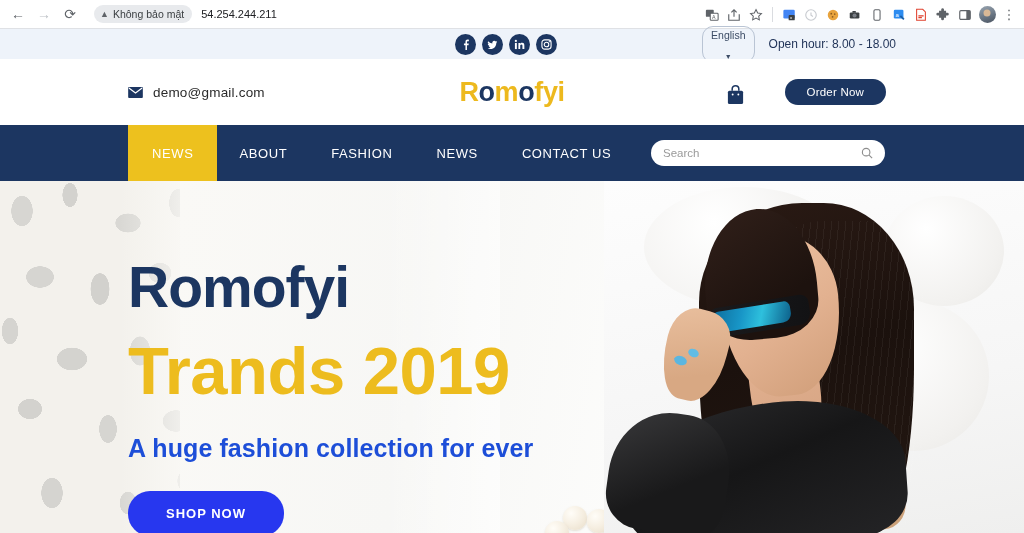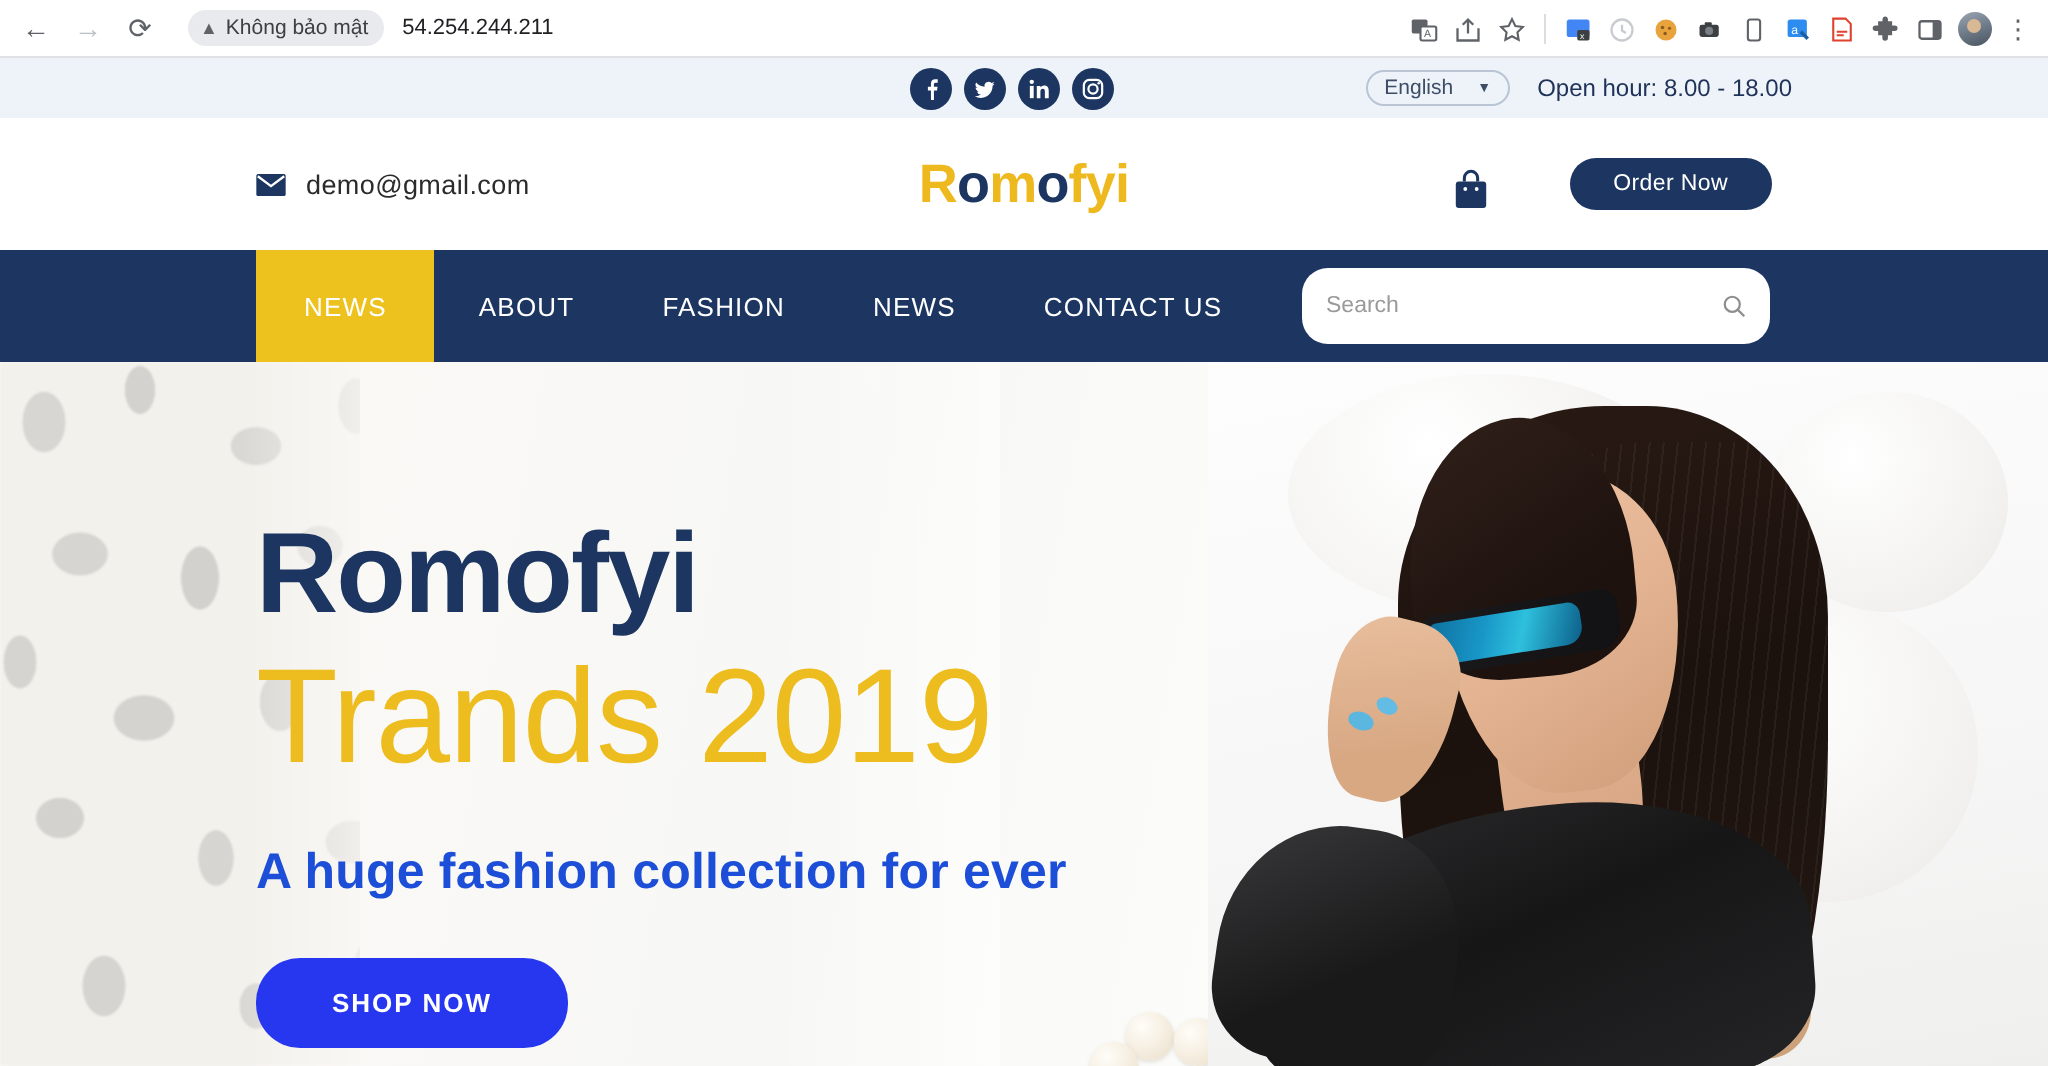--- a/index.html
+++ b/index.html
@@ -83,21 +83,21 @@
     font-size: 11px; font-weight: bold;
   }
   .soc svg { display: block; }
   .topbar-right {
     position: absolute; right: 128px; display: flex;
     align-items: center; gap: 14px;
   }
   .lang-pill {
     border: 1px solid #b9c4d4; border-radius: 11px;
     padding: 2px 8px; display: flex; align-items: center; gap: 12px;
-    font-size: 10.5px; color: #3d4d66; background: transparent;
+    font-size: 10.5px; color: #3d4d66; background: transparent; flex-direction: column;
   }
   .lang-pill .caret { font-size: 7px; }
   .open-hour { font-size: 12px; color: #1f3257; }
 
   
   .header {
     height: 66px; background: #ffffff;
     display: flex; align-items: center; position: relative;
   }
   .hdr-email {
@@ -137,21 +137,21 @@
   .nav-item {
     display: flex; align-items: center; justify-content: center;
     padding: 0 22px; color: #ffffff;
     font-size: 13px; letter-spacing: .6px;
     cursor: pointer; white-space: nowrap;
   }
   .nav-item.active { background: #edc11e; color: #ffffff; padding: 0 24px; }
   .search-wrap {
     position: absolute; right: 139px; top: 50%;
     transform: translateY(-50%);
-    width: 234px; height: 38px;
+    width: 234px; height: 26px;
     background: #ffffff; border-radius: 13px;
     display: flex; align-items: center;
     padding: 0 12px;
   }
   .search-input {
     border: none; outline: none; flex: 1;
     font-size: 11.5px; color: #555;
     font-family: "Liberation Sans", sans-serif;
     background: transparent;
   }
@@ -315,22 +315,22 @@
   .hero-content {
     position: absolute; left: 128px; top: 0;
     z-index: 5; width: 620px;
   }
   .hero-title {
     font-size: 57px; font-weight: 700; color: #1c3661;
     letter-spacing: -1px; line-height: 1;
     margin-top: 78px;
   }
   .hero-sub {
-    font-size: 67px; font-weight: 400; color: #edbc1e;
-    letter-spacing: -0.5px; line-height: 1.05; margin-top: 8px;
+    font-size: 67px; font-weight: 700; color: #edbc1e;
+    letter-spacing: -0.5px; line-height: 1.05; margin-top: 20px;
   }
   .hero-tag {
     font-size: 25px; color: #1d4ed8; font-weight: 700;
     margin-top: 28px; letter-spacing: .1px;
   }
   .shop-btn {
     margin-top: 28px; background: #2737ef; color: #fff;
     border: none; border-radius: 22px;
     padding: 15px 38px; font-size: 13px; font-weight: 700;
     letter-spacing: 1px; cursor: pointer;

